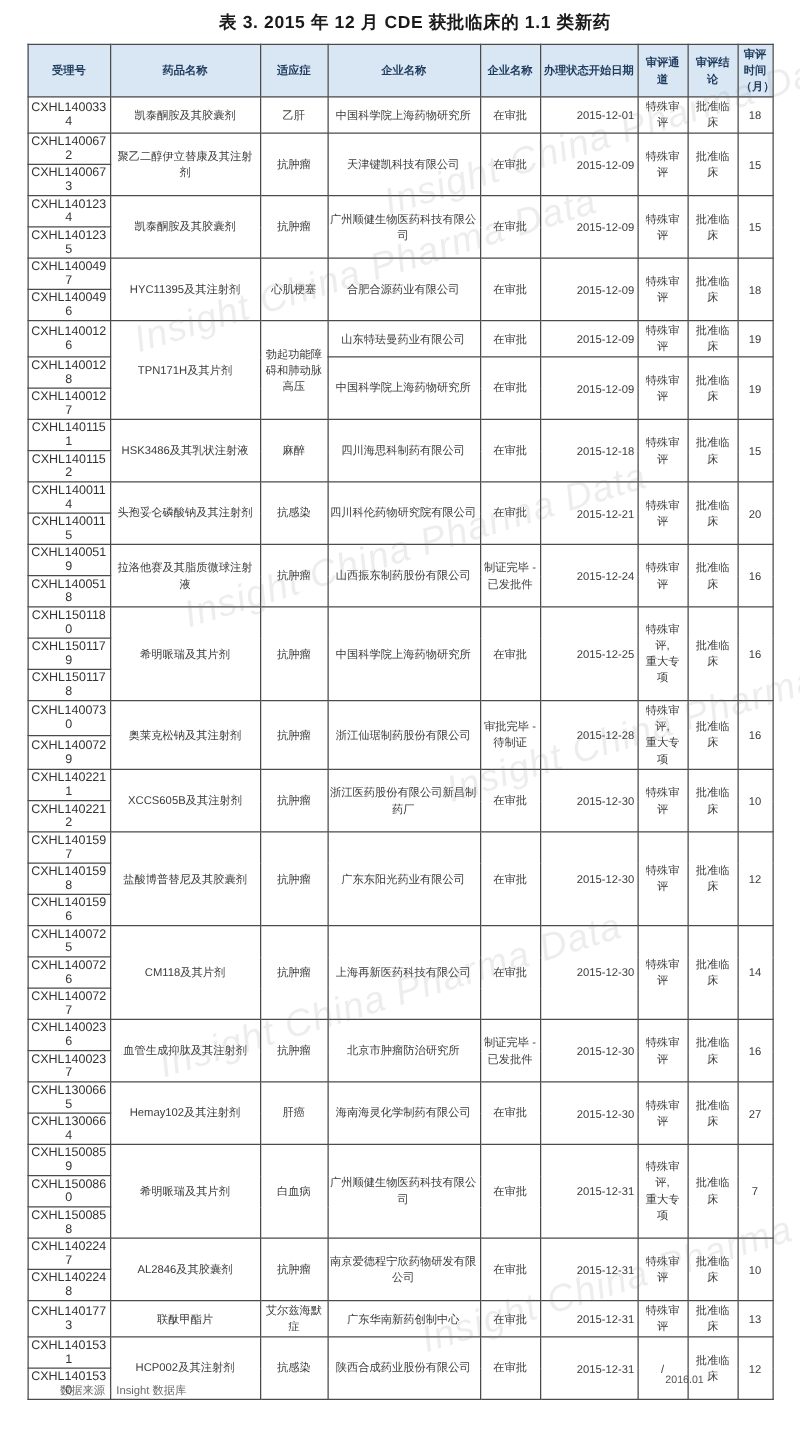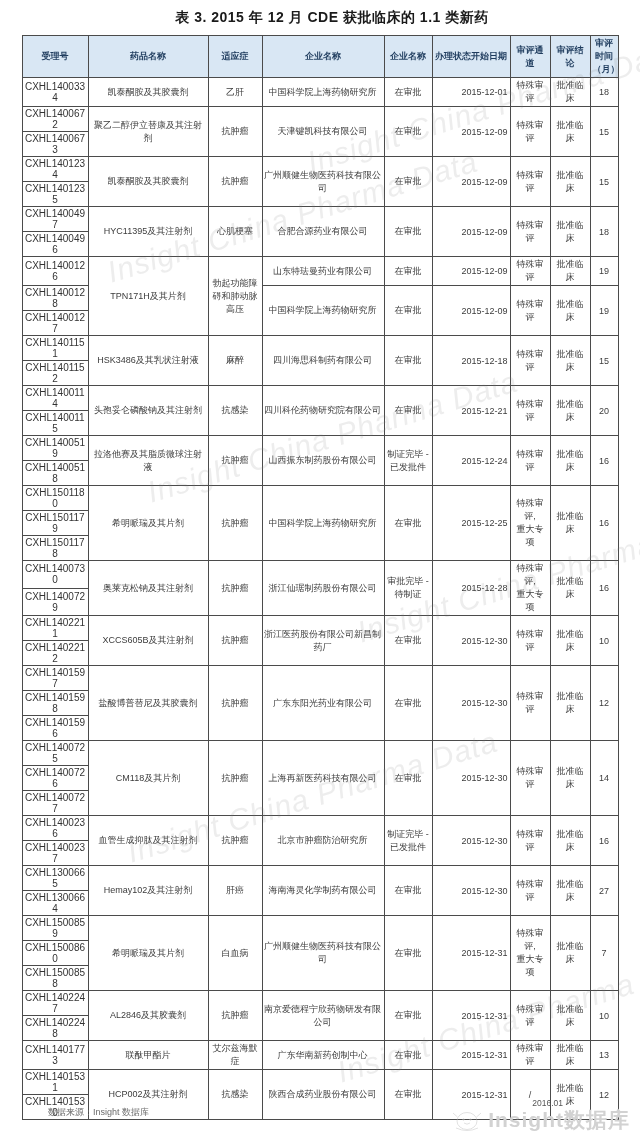--- a/index.html
+++ b/index.html
@@ -363,25 +363,13 @@
 <div class="watermark" style="left:100px;top:200px;">Insight China Pharma Data</div>
 <div class="watermark" style="left:300px;top:90px;">Insight China Pharma Data</div>
 <div class="watermark" style="left:140px;top:420px;">Insight China Pharma Data</div>
 <div class="watermark" style="left:350px;top:560px;">Insight China Pharma Data</div>
 <div class="watermark" style="left:120px;top:780px;">Insight China Pharma Data</div>
 <div class="watermark" style="left:330px;top:1000px;">Insight China Pharma Data</div>
 
 <div class="footer">
   <div class="footer-source">数据来源：Insight 数据库</div>
   <div class="footer-date">2016.01</div>
-  <div class="brand">
-    <svg class="mascot" viewBox="0 0 34 28" fill="none" stroke="#bdbdbd" stroke-width="1">
-      <ellipse cx="17" cy="15" rx="10" ry="8.5"></ellipse>
-      <path d="M7.5 11 L3 7"></path>
-        <path d="M26.5 11 L31 7"></path>
-      <circle cx="13.5" cy="13.5" r="0.8" fill="#bdbdbd"></circle>
-      <circle cx="20.5" cy="13.5" r="0.8" fill="#bdbdbd"></circle>
-      <path d="M14 17 q3 2.4 6 0"></path>
-      <path d="M6 22 q11 5 22 0"></path>
-    </svg>
-    <span class="brand-text">Insight数据库</span>
-  </div>
 </div>
 
 </body></html>

